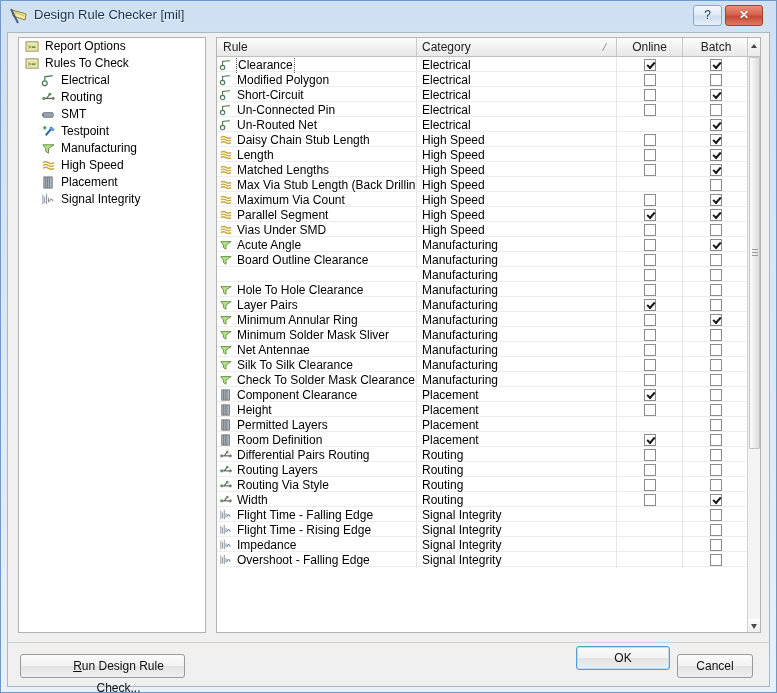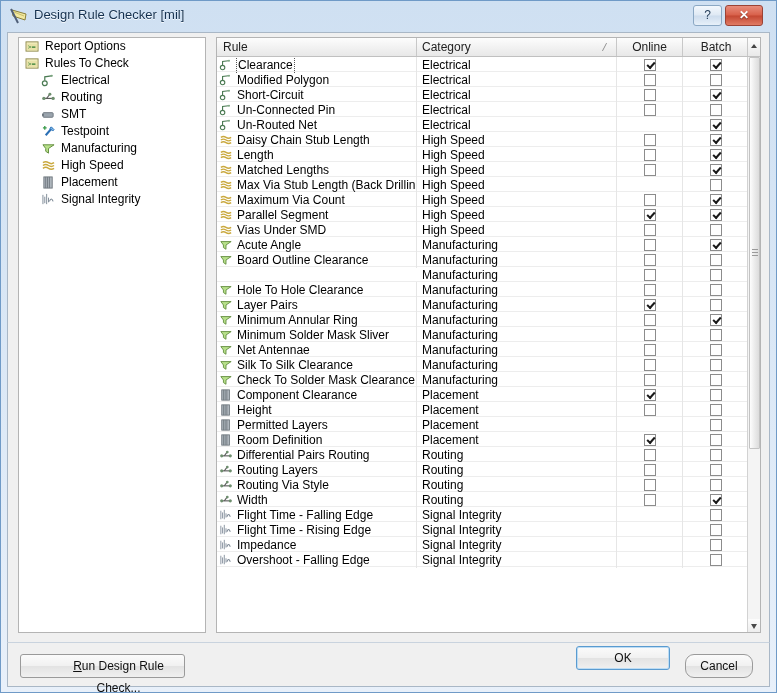--- a/index.html
+++ b/index.html
@@ -186,21 +186,21 @@
     background:linear-gradient(to bottom,#fbfbfb 0%,#f1f1f1 48%,#e3e3e3 52%,#f0f0f0 100%);
     border:1px solid #9a9a9a;border-radius:3px;
     box-sizing:border-box;
     font-size:12px;line-height:22px;text-align:center;color:#101010;
   }
   .btn.run{left:12px;top:11px;width:165px;padding-left:32px;}
   .btn.ok{right:99px;top:3px;width:94px;
     border:1px solid #5a9bd0;
     box-shadow:0 0 0 1px #bcdcf4 inset;
   }
-  .btn.cancel{right:16px;top:11px;width:68px;border-radius:9px;}
+  .btn.cancel{right:16px;top:11px;width:76px;}
   .btn .acc{text-decoration:underline;}
 </style>
 </head>
 <body>
 
 <div class="window">
 
   <div class="titlebar">
     <span class="title-icon">
       <svg width="19" height="18" viewBox="0 0 19 18">

